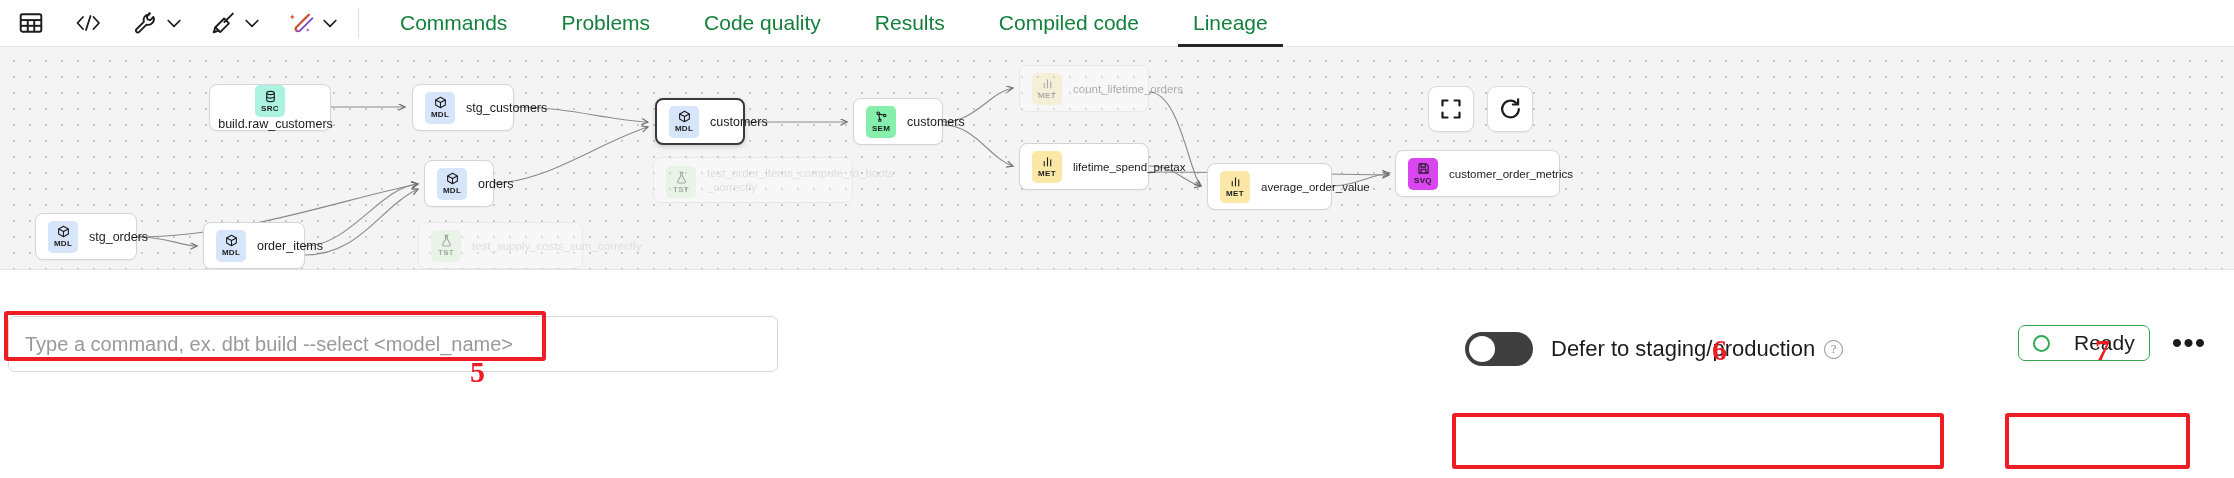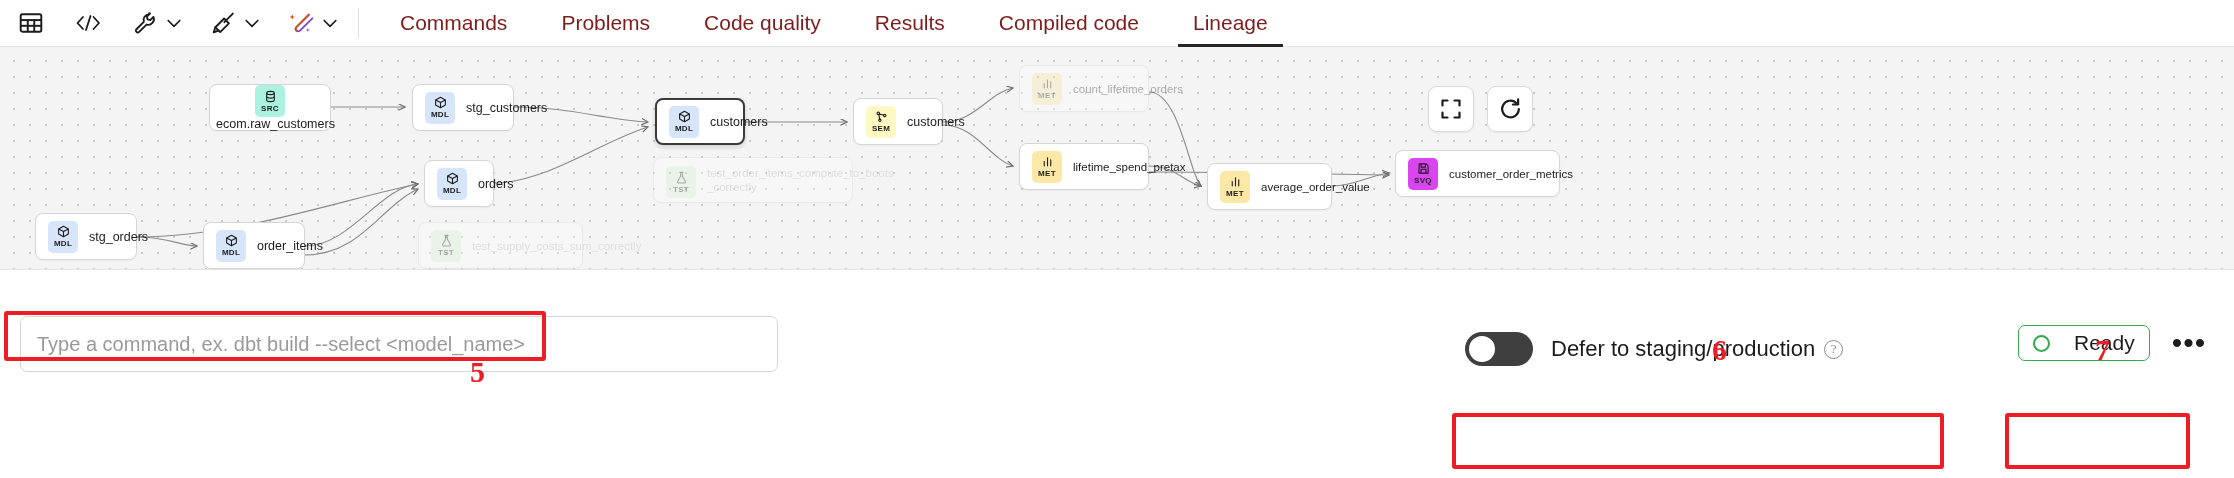--- a/index.html
+++ b/index.html
@@ -30,21 +30,21 @@
     width: 1px; height: 30px; background: #e0e0e0; margin: 0 14px 0 18px;
   }
 
   .tabs { display: flex; align-items: flex-end; height: 47px; }
   .tab {
     position: relative;
     height: 47px;
     display: flex; align-items: center;
     padding: 0 27px;
     font-size: 21px;
-    color: #7f1d1d;
+    color: #15803d;
     cursor: pointer;
     white-space: nowrap;
   }
   .tab.active::after {
     content: "";
     position: absolute; left: 12px; right: 12px; bottom: 0; height: 3px;
     background: #262626;
   }
 
   
@@ -76,21 +76,21 @@
   .badge {
     width: 30px; height: 32px; border-radius: 5px;
     display: flex; flex-direction: column; align-items: center; justify-content: center;
     flex: 0 0 auto;
     font-size: 8px; font-weight: 700; letter-spacing: .3px;
     line-height: 1;
   }
   .badge svg { display:block; margin-bottom: 2px; }
   .badge-src { background: #abf2e0; color: #1b1b1b; }
   .badge-mdl { background: #d7e5fb; color: #1b1b1b; }
-  .badge-sem { background: #fef9c3; color: #1b1b1b; }
+  .badge-sem { background: #86efac; color: #1b1b1b; }
   .badge-met { background: #fbe8a6; color: #1b1b1b; }
   .badge-tst { background: #d7f2d0; color: #1b1b1b; }
   .badge-svq { background: #d946ef; color: #1b1b1b; }
   .node-label {
     margin-left: 11px; font-size: 12.5px; color: #1c1c1c; white-space: nowrap;
   }
   .node-label.small { font-size: 11.5px; }
   .node-label.muted { color: #b4b4b4; }
 
   
@@ -129,21 +129,21 @@
     box-shadow: 0 1px 2px rgba(0,0,0,0.05);
   }
 
   
   .bottombar {
     position: absolute; left: 0; top: 269px; width: 2234px; height: 209px;
     background: #ffffff;
     border-top: 1px solid #e3e3e3;
   }
   .cmd-wrap {
-    position: absolute; left: 8px; top: 46px; width: 770px; height: 56px; padding-left: 12px;
+    position: absolute; left: 8px; top: 46px; width: 770px; height: 56px;
   }
   .cmd-input {
     width: 100%; height: 100%;
     border: 1px solid #d6d6d6; border-radius: 7px;
     background: #fff;
     padding: 0 16px;
     font-size: 20px; color: #1c1c1c;
     font-family: "Liberation Sans", sans-serif;
     outline: none;
   }
@@ -325,21 +325,21 @@
 
     <div class="node" style="left:209px; top:37px; width:122px;flex-direction:column;">
       <div class="badge badge-src">
         <svg width="13" height="13" viewBox="0 0 24 24" fill="none" stroke="#1b1b1b" stroke-width="2">
           <ellipse cx="12" cy="5.5" rx="7" ry="3"></ellipse>
           <path d="M5 5.5v13c0 1.6 3.1 3 7 3s7-1.4 7-3v-13"></path>
           <path d="M5 12c0 1.6 3.1 3 7 3s7-1.4 7-3"></path>
         </svg>
         <span>SRC</span>
       </div>
-      <span class="node-label">ecom.raw_customers</span>
+      <span class="node-label">build.raw_customers</span>
     </div>
 
     <div class="node" style="left:412px; top:37px; width:102px;">
       <div class="badge badge-mdl">
         <svg width="13" height="13" viewBox="0 0 24 24" fill="none" stroke="#1b1b1b" stroke-width="2" stroke-linejoin="round">
           <path d="M12 2.5 21 7.2v9.6L12 21.5 3 16.8V7.2z"></path>
           <path d="M3 7.2 12 12l9-4.8M12 12v9.5"></path>
         </svg>
         <span>MDL</span>
       </div>

